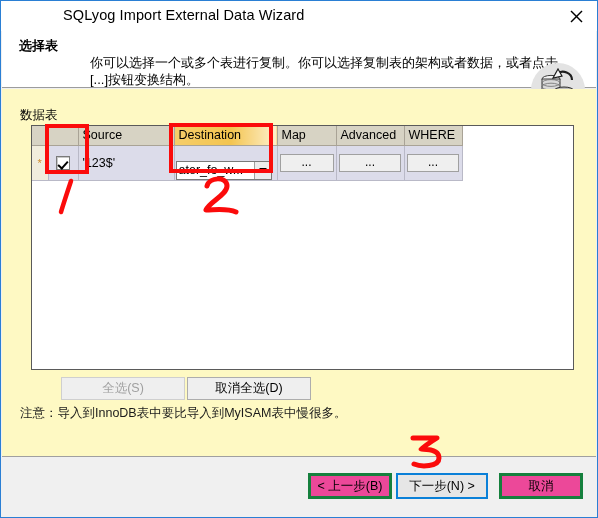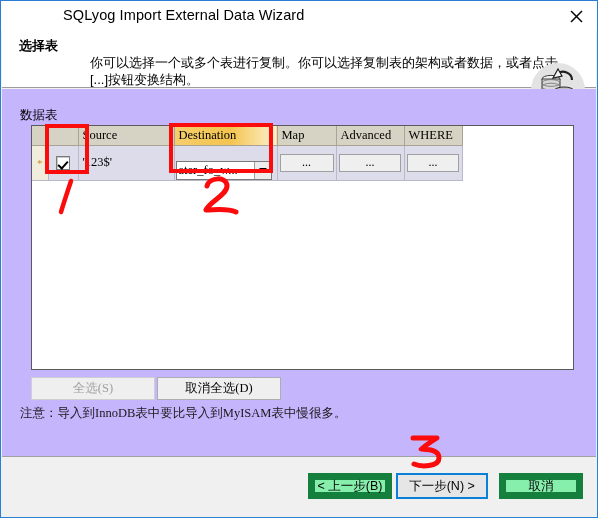--- a/index.html
+++ b/index.html
@@ -79,22 +79,21 @@
     background: #e3e3e3;
     overflow: hidden;
   }
   #header-icon svg { display: block; }
 
   
   #body {
     position: absolute;
     left: 1px; top: 89px;
     width: 594px; height: 367px;
-    background: #c4b5fd;
-    font-family: Liberation Serif, serif;
+    background: #fef9c3;
   }
 
   #datatable-label {
     position: absolute;
     left: 18px; top: 18px;
     font-size: 12.5px;
     color: #000000;
   }
 
   
@@ -215,21 +214,21 @@
   }
 
   
   .sel-btn {
     position: absolute;
     height: 23px;
     background: #efefef;
     border: 1px solid #adadad;
     font-size: 12.5px;
     color: #000000;
-    display: flex; align-items: center; justify-content: center;
+    display: flex; align-items: center; justify-content: center; margin-left: 30px;
   }
   #btn-select-all {
     left: 29px; top: 288px; width: 124px;
     color: #a0a0a0;
     background: #efefef;
     border-color: #cfcfcf;
   }
   #btn-deselect-all {
     left: 155px; top: 288px; width: 124px;
   }
@@ -246,22 +245,22 @@
     position: absolute;
     left: 1px; top: 456px;
     width: 594px; height: 61px;
     background: #f0f0f0;
     border-top: 1px solid #a0a0a0;
   }
   .nav-btn {
     position: absolute;
     top: 16px;
     height: 26px;
-    background: #86efac;
-    border: 7px solid #15803d;
+    background: #ec4899;
+    border: 3px solid #15803d;
     font-size: 12.5px;
     color: #000000;
     display: flex; align-items: center; justify-content: center;
     white-space: nowrap;
   }
   #btn-prev  { left: 306px; width: 84px; }
   #btn-next  {
     left: 394px; width: 92px;
     border: 2px solid #0a80d8;
     background: #e6e6e6;

